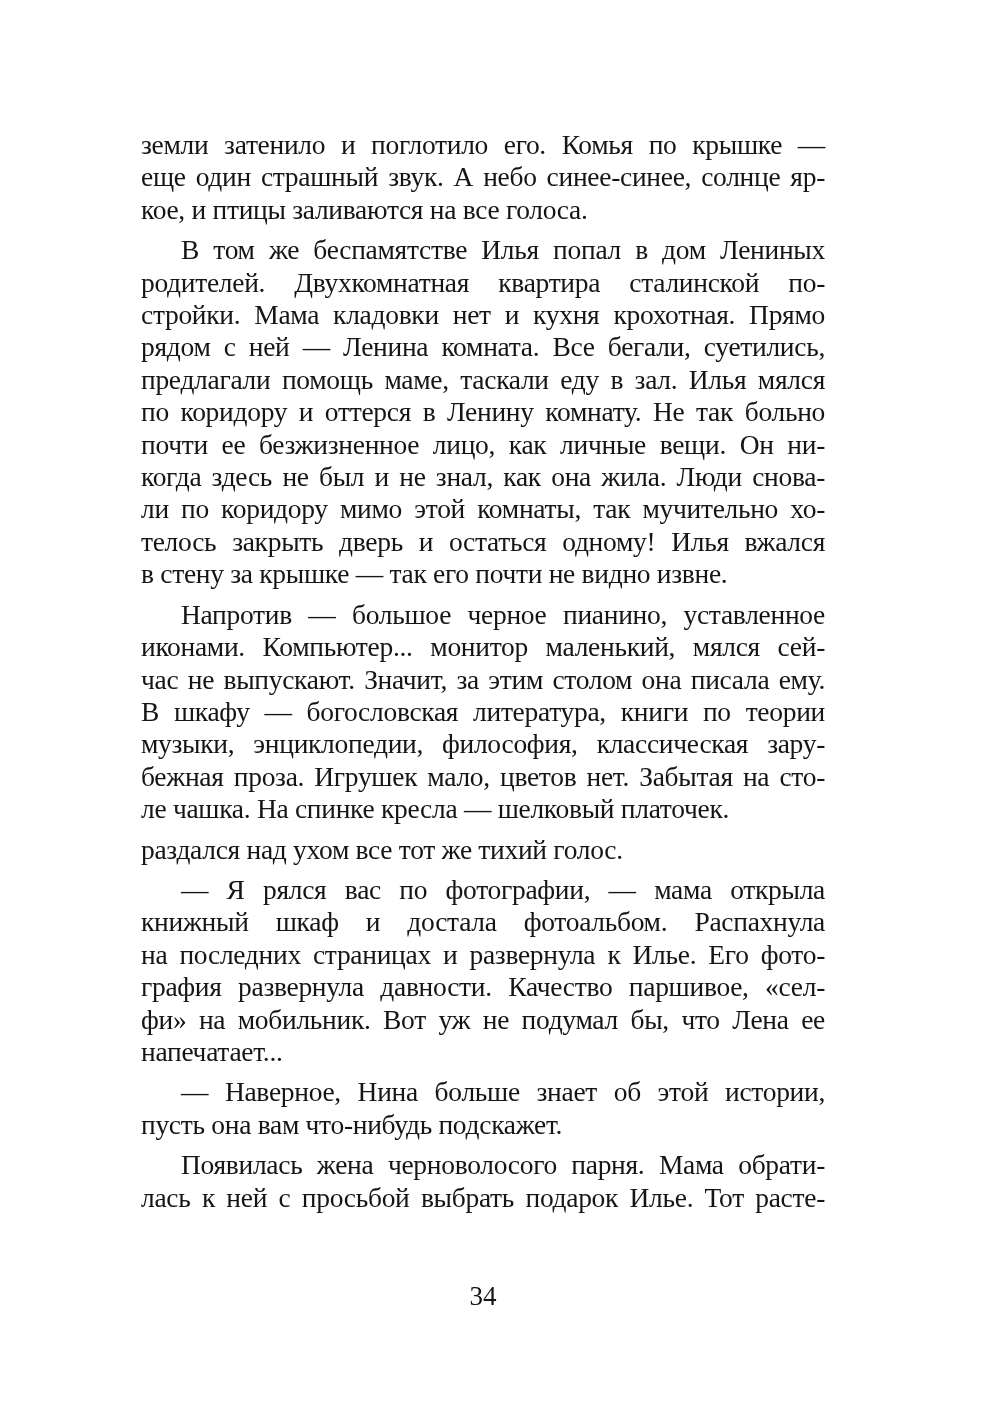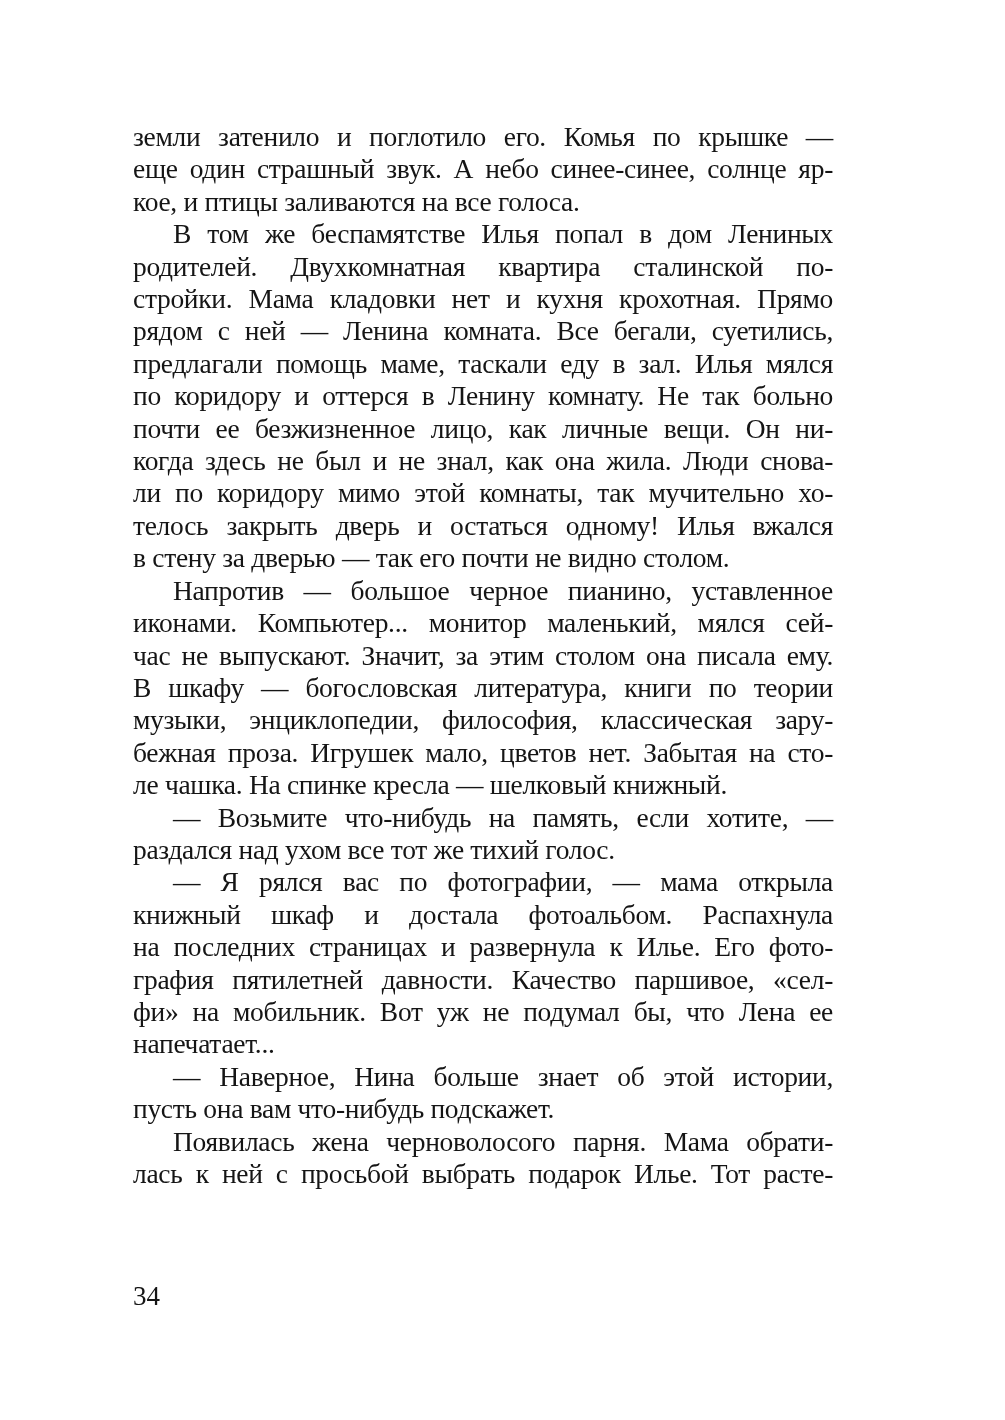--- a/index.html
+++ b/index.html
@@ -19,38 +19,38 @@
   .text-block {
     position: absolute;
     left: 133px;
     top: 121px;
     width: 700px;
     font-size: 27.5px;
     line-height: 32.4px;
     letter-spacing: -0.3px;
   }
   .paragraph {
-    margin: 0;
+    margin: 8px;
   }
   .line {
     text-align: justify;
     text-align-last: justify;
   }
   .line.last {
     text-align-last: left;
   }
   .line.indent {
     padding-left: 40px;
   }
   .page-number {
     position: absolute;
     top: 1280px;
     left: 133px;
     width: 700px;
-    text-align: left;
+    text-align: center;
     font-size: 27px;
     line-height: 32px;
     letter-spacing: 0;
   }
 </style>
 </head>
 <body>
 
 <div class="book-page">
   <div class="text-block">
@@ -63,40 +63,39 @@
         <div class="line indent">В том же беспамятстве Илья попал в дом Лениных</div>
         <div class="line">родителей. Двухкомнатная квартира сталинской по-</div>
         <div class="line">стройки. Мама кладовки нет и кухня крохотная. Прямо</div>
         <div class="line">рядом с ней — Ленина комната. Все бегали, суетились,</div>
         <div class="line">предлагали помощь маме, таскали еду в зал. Илья мялся</div>
         <div class="line">по коридору и оттерся в Ленину комнату. Не так больно</div>
         <div class="line">почти ее безжизненное лицо, как личные вещи. Он ни-</div>
         <div class="line">когда здесь не был и не знал, как она жила. Люди снова-</div>
         <div class="line">ли по коридору мимо этой комнаты, так мучительно хо-</div>
         <div class="line">телось закрыть дверь и остаться одному! Илья вжался</div>
-        <div class="line last">в стену за дверью — так его почти не видно столом.</div>
+        <div class="line last">в стену за крышке — так его почти не видно извне.</div>
       </div>
       <div class="paragraph">
         <div class="line indent">Напротив — большое черное пианино, уставленное</div>
         <div class="line">иконами. Компьютер... монитор маленький, мялся сей-</div>
         <div class="line">час не выпускают. Значит, за этим столом она писала ему.</div>
         <div class="line">В шкафу — богословская литература, книги по теории</div>
         <div class="line">музыки, энциклопедии, философия, классическая зару-</div>
         <div class="line">бежная проза. Игрушек мало, цветов нет. Забытая на сто-</div>
-        <div class="line last">ле чашка. На спинке кресла — шелковый книжный.</div>
+        <div class="line last">ле чашка. На спинке кресла — шелковый платочек.</div>
       </div>
       <div class="paragraph">
-        <div class="line indent">— Возьмите что-нибудь на память, если хотите, —</div>
         <div class="line last">раздался над ухом все тот же тихий голос.</div>
       </div>
       <div class="paragraph">
         <div class="line indent">— Я рялся вас по фотографии, — мама открыла</div>
         <div class="line">книжный шкаф и достала фотоальбом. Распахнула</div>
         <div class="line">на последних страницах и развернула к Илье. Его фото-</div>
-        <div class="line">графия пятилетней давности. Качество паршивое, «сел-</div>
+        <div class="line">графия развернула давности. Качество паршивое, «сел-</div>
         <div class="line">фи» на мобильник. Вот уж не подумал бы, что Лена ее</div>
         <div class="line last">напечатает...</div>
       </div>
       <div class="paragraph">
         <div class="line indent">— Наверное, Нина больше знает об этой истории,</div>
         <div class="line last">пусть она вам что-нибудь подскажет.</div>
       </div>
       <div class="paragraph">
         <div class="line indent">Появилась жена черноволосого парня. Мама обрати-</div>
         <div class="line">лась к ней с просьбой выбрать подарок Илье. Тот расте-</div>

